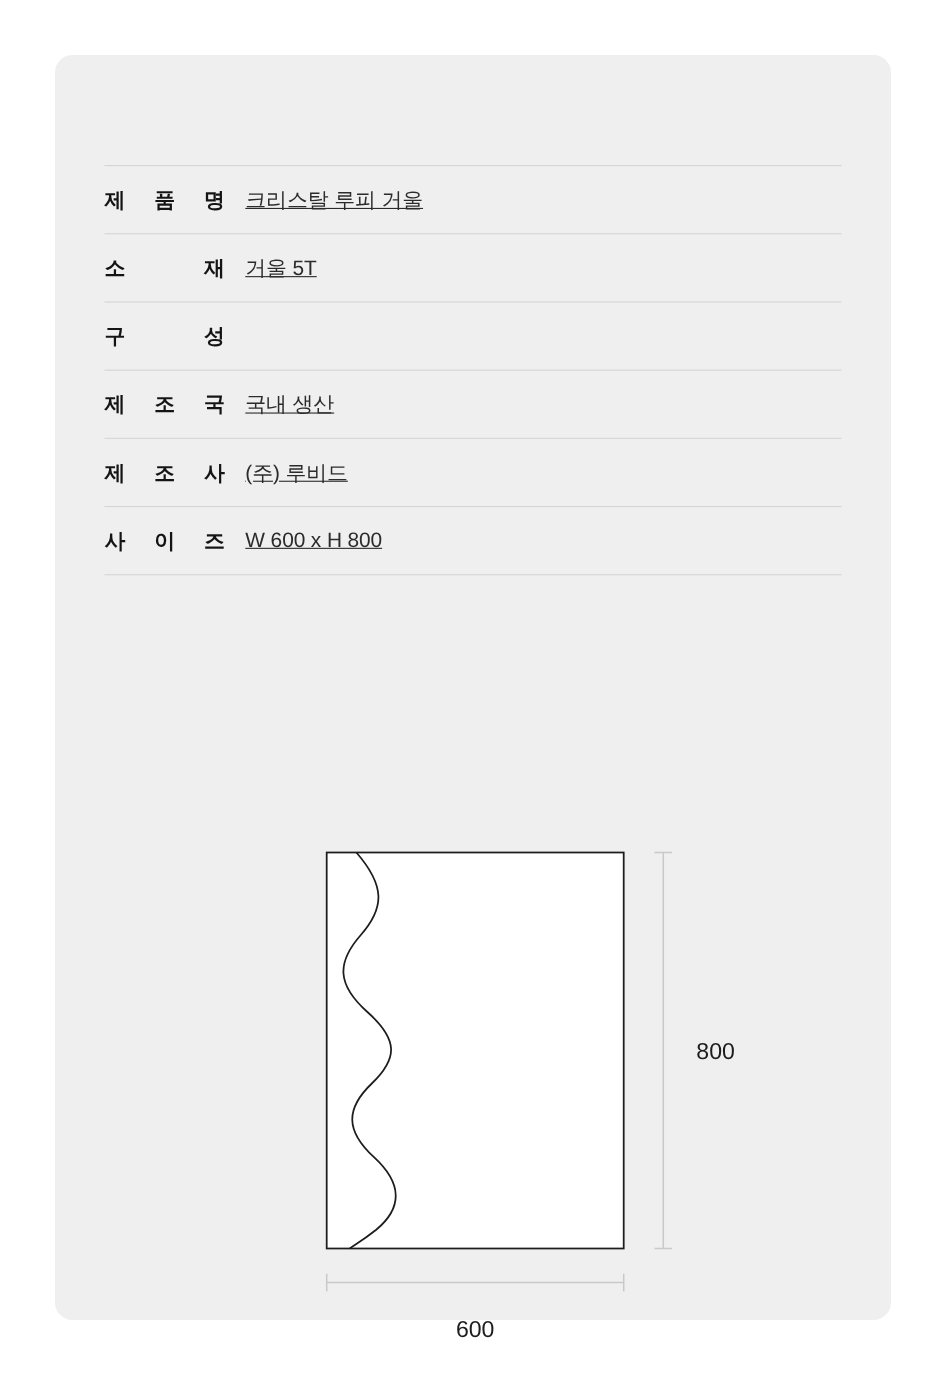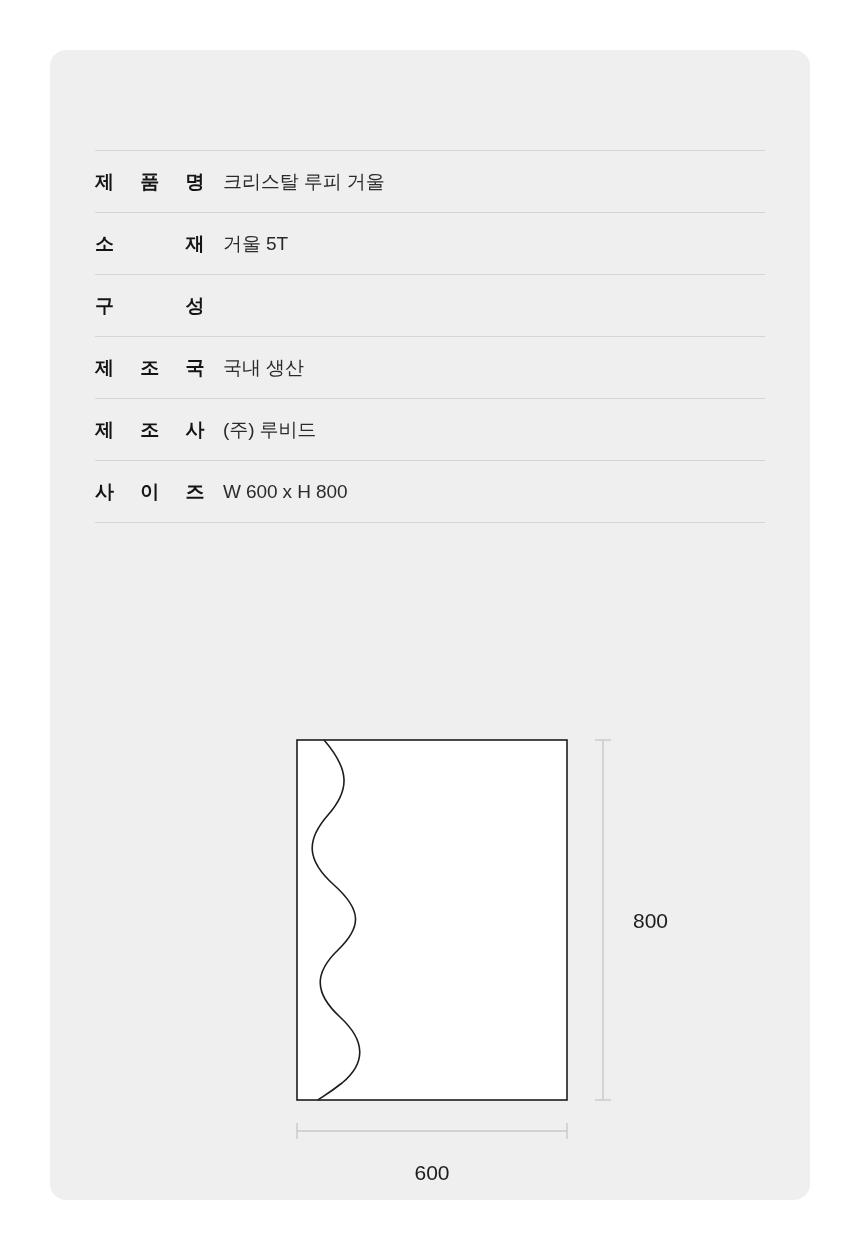--- a/index.html
+++ b/index.html
@@ -60,27 +60,28 @@
   }
   .spec-label span.ch {
     display: inline-block;
   }
   .spec-value {
     font-size: 19px;
     font-weight: 400;
     color: #2b2b2b;
     padding-left: 18px;
     letter-spacing: -0.1px;
+    text-decoration: underline;
   }
 
   
   .drawing {
     position: absolute;
     left: 0;
-    top: 585px;
+    top: 620px;
     width: 748px;
     height: 560px;
   }
   .drawing svg {
     display: block;
   }
   .dim-text {
     font-family: "Liberation Sans", "DejaVu Sans", sans-serif;
     font-size: 21px;
     fill: #1d1d1d;

